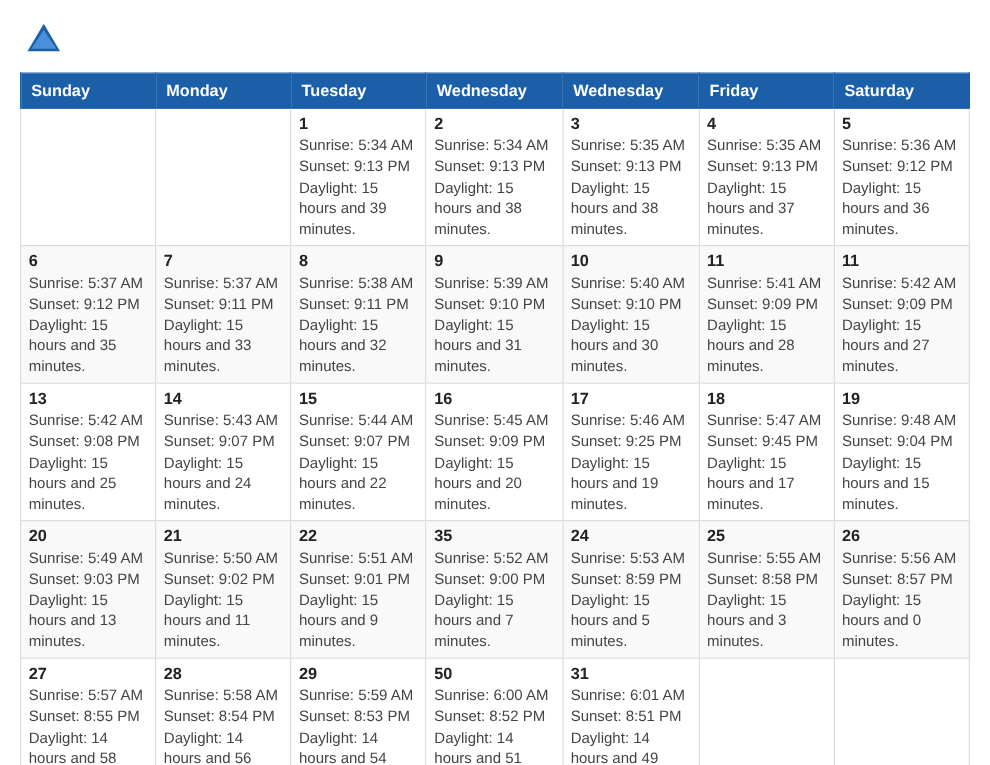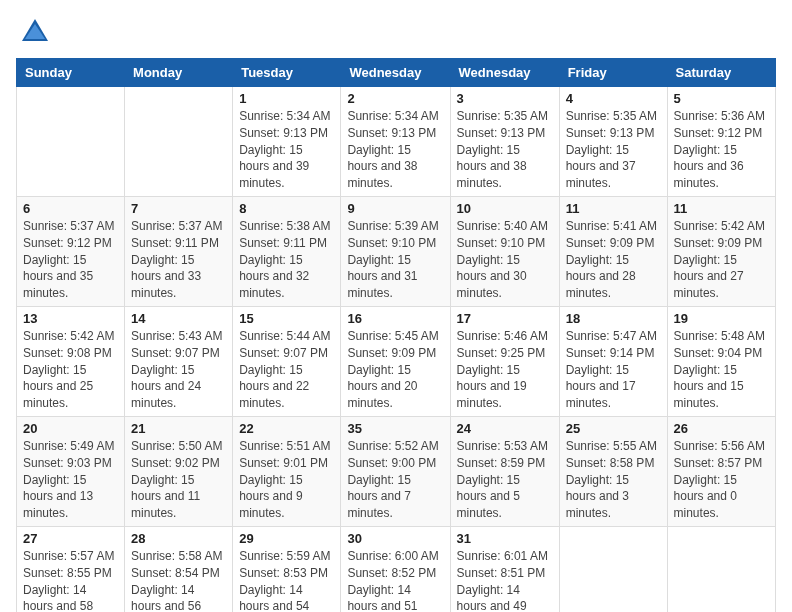--- a/index.html
+++ b/index.html
@@ -234,26 +234,26 @@
         </td>
         <td>
           <div class="day-num">17</div>
           <div class="day-info">Sunrise: 5:46 AM
 Sunset: 9:25 PM
 Daylight: 15 hours and 19 minutes.</div>
         </td>
         <td>
           <div class="day-num">18</div>
           <div class="day-info">Sunrise: 5:47 AM
-Sunset: 9:14 PM
+Sunset: 9:45 PM
 Daylight: 15 hours and 17 minutes.</div>
         </td>
         <td>
           <div class="day-num">19</div>
-          <div class="day-info">Sunrise: 5:48 AM
+          <div class="day-info">Sunrise: 9:48 AM
 Sunset: 9:04 PM
 Daylight: 15 hours and 15 minutes.</div>
         </td>
       </tr>
       <tr class="row-shade">
         <td>
           <div class="day-num">20</div>
           <div class="day-info">Sunrise: 5:49 AM
 Sunset: 9:03 PM
 Daylight: 15 hours and 13 minutes.</div>
@@ -308,21 +308,21 @@
 Sunset: 8:54 PM
 Daylight: 14 hours and 56 minutes.</div>
         </td>
         <td>
           <div class="day-num">29</div>
           <div class="day-info">Sunrise: 5:59 AM
 Sunset: 8:53 PM
 Daylight: 14 hours and 54 minutes.</div>
         </td>
         <td>
-          <div class="day-num">30</div>
+          <div class="day-num">50</div>
           <div class="day-info">Sunrise: 6:00 AM
 Sunset: 8:52 PM
 Daylight: 14 hours and 51 minutes.</div>
         </td>
         <td>
           <div class="day-num">31</div>
           <div class="day-info">Sunrise: 6:01 AM
 Sunset: 8:51 PM
 Daylight: 14 hours and 49 minutes.</div>
         </td>

